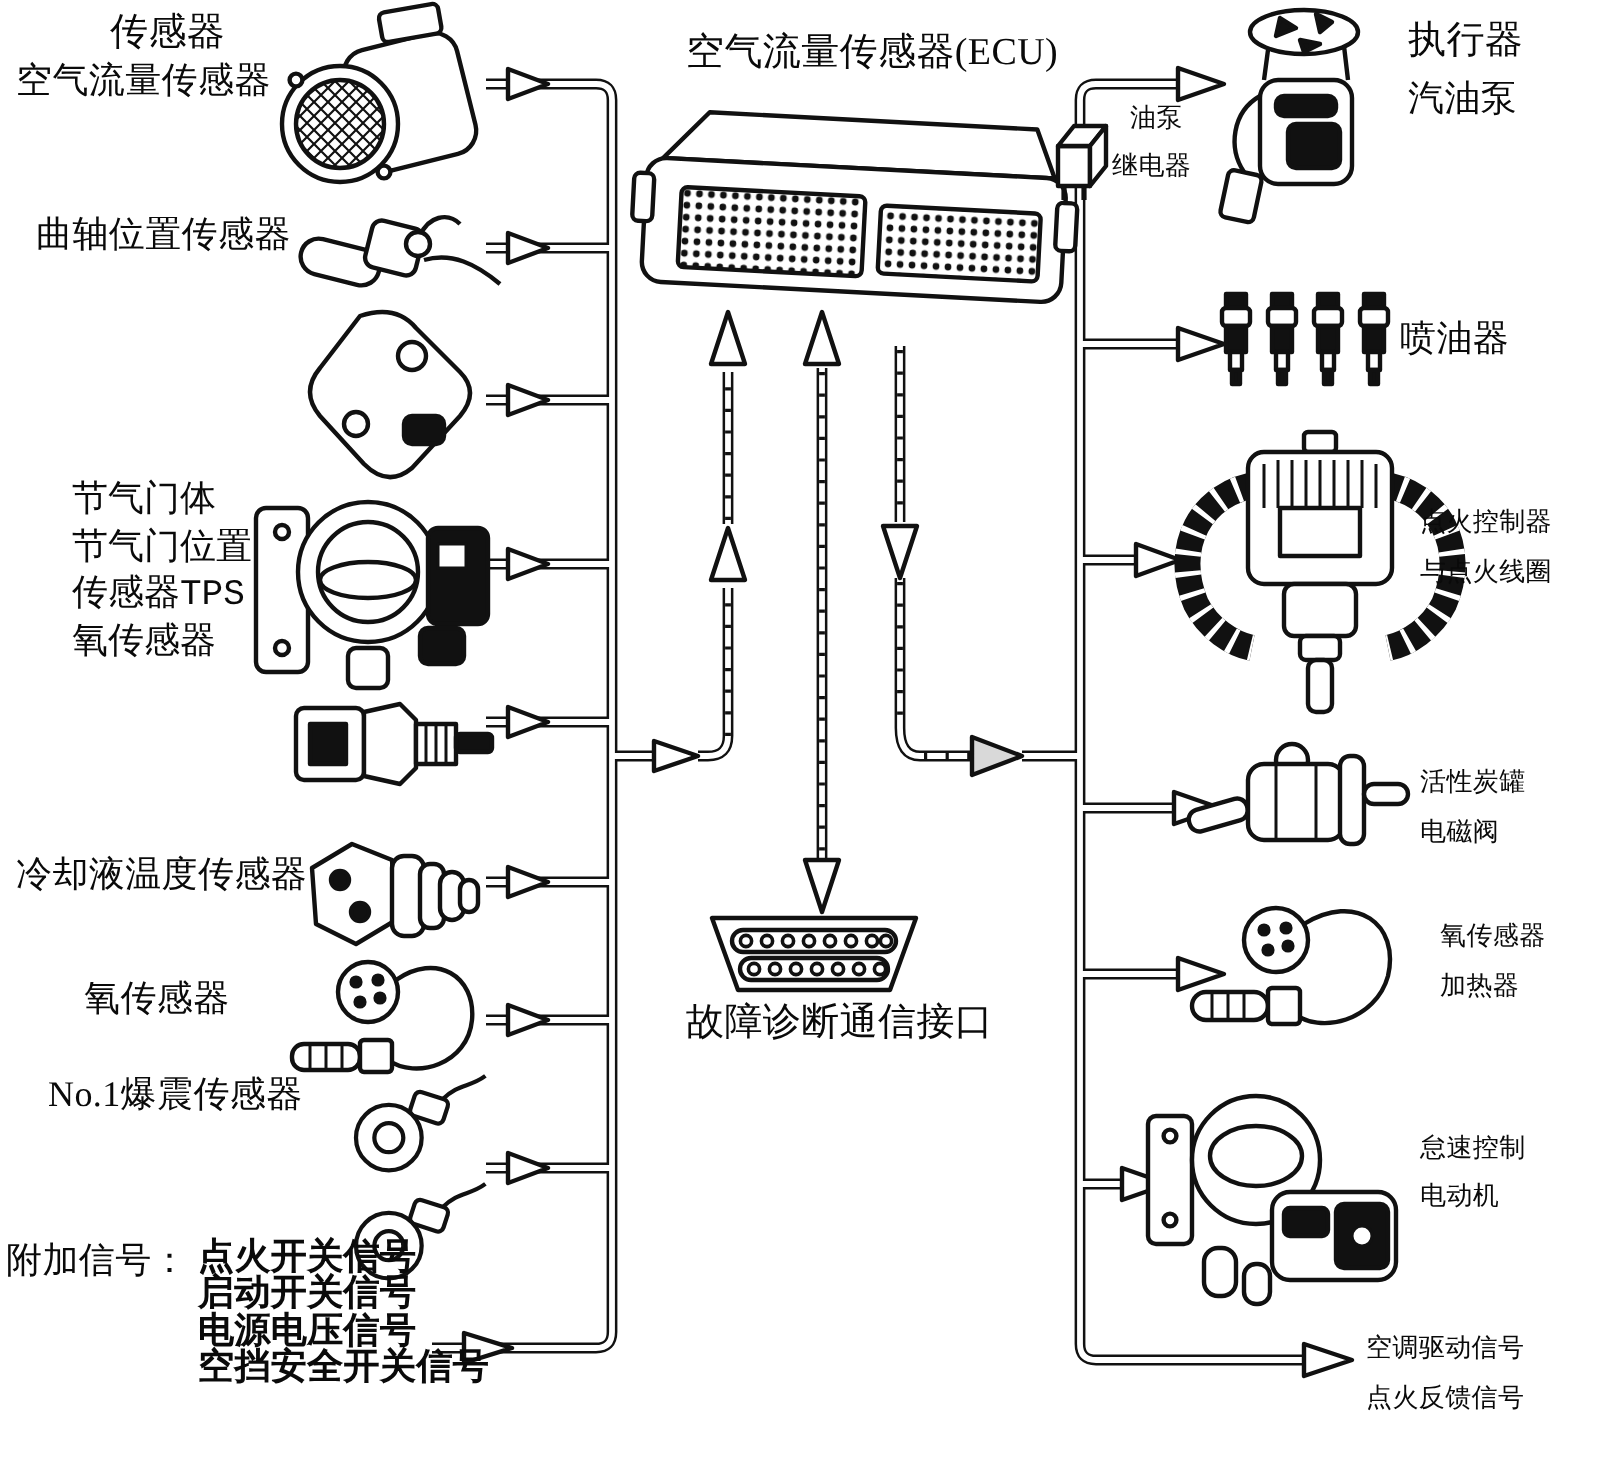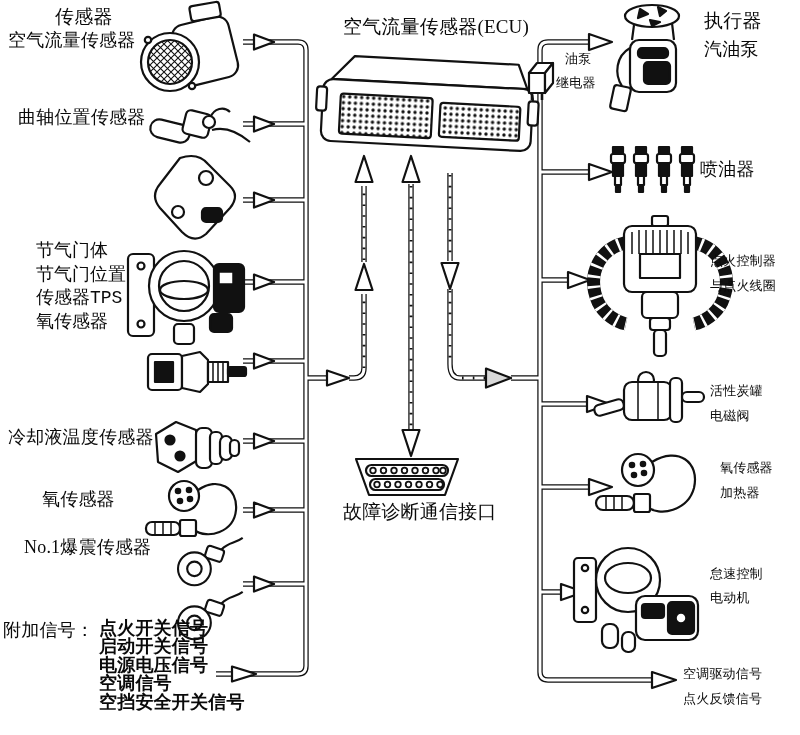--- a/index.html
+++ b/index.html
@@ -345,21 +345,20 @@
 
   <div class="lbl" style="left:8px;top:427px">冷却液温度传感器</div>
   <div class="lbl" style="left:42px;top:489px">氧传感器</div>
   <div class="lbl" style="left:24px;top:537px">No.1爆震传感器</div>
 
   <div class="lbl" style="left:3px;top:620px">附加信号：</div>
   <div class="stack signal-stack" style="left:99px;top:619px">
     <div>点火开关信号</div>
     <div>启动开关信号</div>
     <div>电源电压信号</div>
-    <div>空调信号</div>
     <div>空挡安全开关信号</div>
   </div>
 
   <div class="lbl s19" style="left:343px;top:16px">空气流量传感器(ECU)</div>
   <div class="lbl s19" style="left:343px;top:501px">故障诊断通信接口</div>
 
   <div class="lbl s19" style="left:704px;top:10px">执行器</div>
   <div class="lbl" style="left:704px;top:39px">汽油泵</div>
   <div class="lbl rlbl" style="left:565px;top:52px">油泵</div>
   <div class="lbl rlbl" style="left:556px;top:76px">继电器</div>

